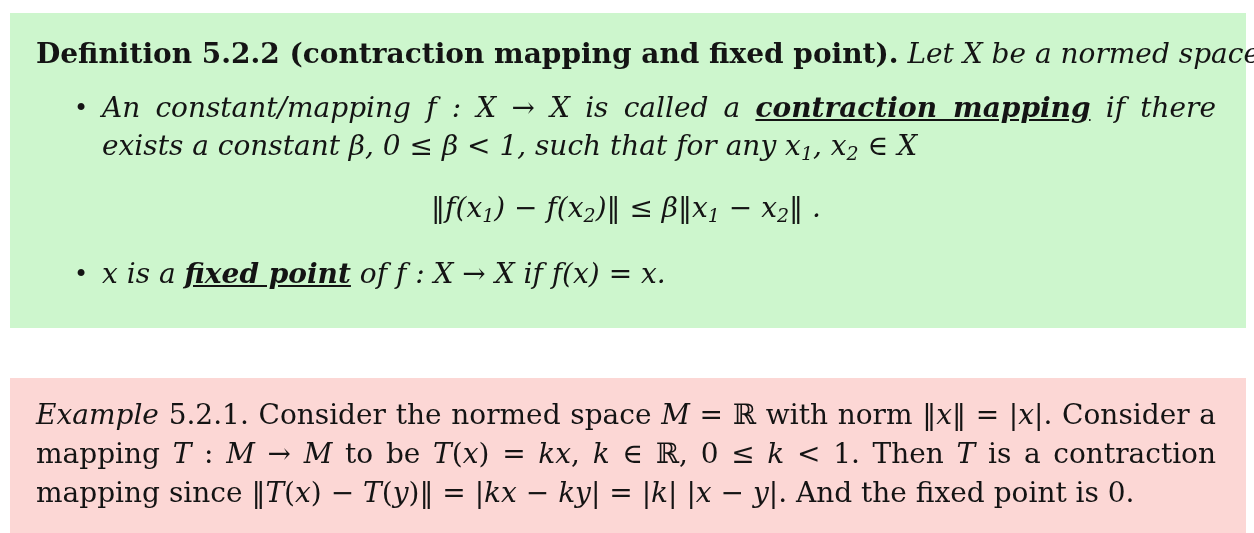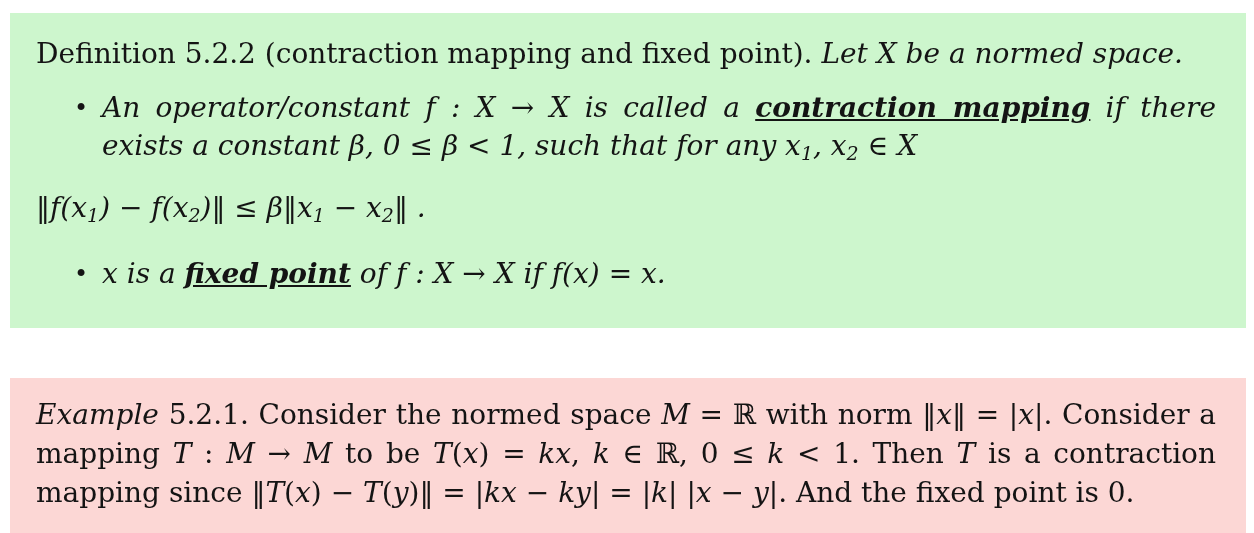--- a/index.html
+++ b/index.html
@@ -47,44 +47,44 @@
     flex:none;width:28px;
     font-size:24px;line-height:38px;
   }
   .btext{
     flex:1;
     font-size:28px;line-height:38px;
     text-align:justify;
   }
   .equation{
     font-size:28px;line-height:38px;
-    text-align:left;
+    text-align:center;
     margin:24px 0 28px 0;
   }
   .ex-text{
     font-size:28px;line-height:39px;
     text-align:justify;
   }
   
-  .b{font-weight:normal;}
+  .b{font-weight:bold;}
   .i{font-style:italic;}
   .bi{font-weight:bold;font-style:italic;text-decoration:underline;}
   .sub{font-size:19px;vertical-align:-5px;line-height:0;}
 </style>
 </head>
 <body>
 
 <div class="page">
 
   <section class="box def">
     <p class="title"><span class="b">Definition 5.2.2 (contraction mapping and fixed point).</span><span class="i"> Let X be a normed space.</span></p>
 
     <div class="bullet">
       <span class="marker">•</span>
-      <p class="btext"><span class="i">An operator/constant f : X → X is called a </span><span class="bi">contraction mapping</span><span class="i"> if there exists a constant β, 0 ≤ β &lt; 1, such that for any x</span><span class="i sub">1</span><span class="i">, x</span><span class="i sub">2</span><span class="i"> ∈ X</span></p>
+      <p class="btext"><span class="i">An constant/mapping f : X → X is called a </span><span class="bi">contraction mapping</span><span class="i"> if there exists a constant β, 0 ≤ β &lt; 1, such that for any x</span><span class="i sub">1</span><span class="i">, x</span><span class="i sub">2</span><span class="i"> ∈ X</span></p>
     </div>
 
     <p class="equation"><span class="i">‖f(x</span><span class="i sub">1</span><span class="i">) − f(x</span><span class="i sub">2</span><span class="i">)‖ ≤ β‖x</span><span class="i sub">1</span><span class="i"> − x</span><span class="i sub">2</span><span class="i">‖ .</span></p>
 
     <div class="bullet">
       <span class="marker">•</span>
       <p class="btext"><span class="i">x is a </span><span class="bi">fixed point</span><span class="i"> of f : X → X if f(x) = x.</span></p>
     </div>
   </section>
 

